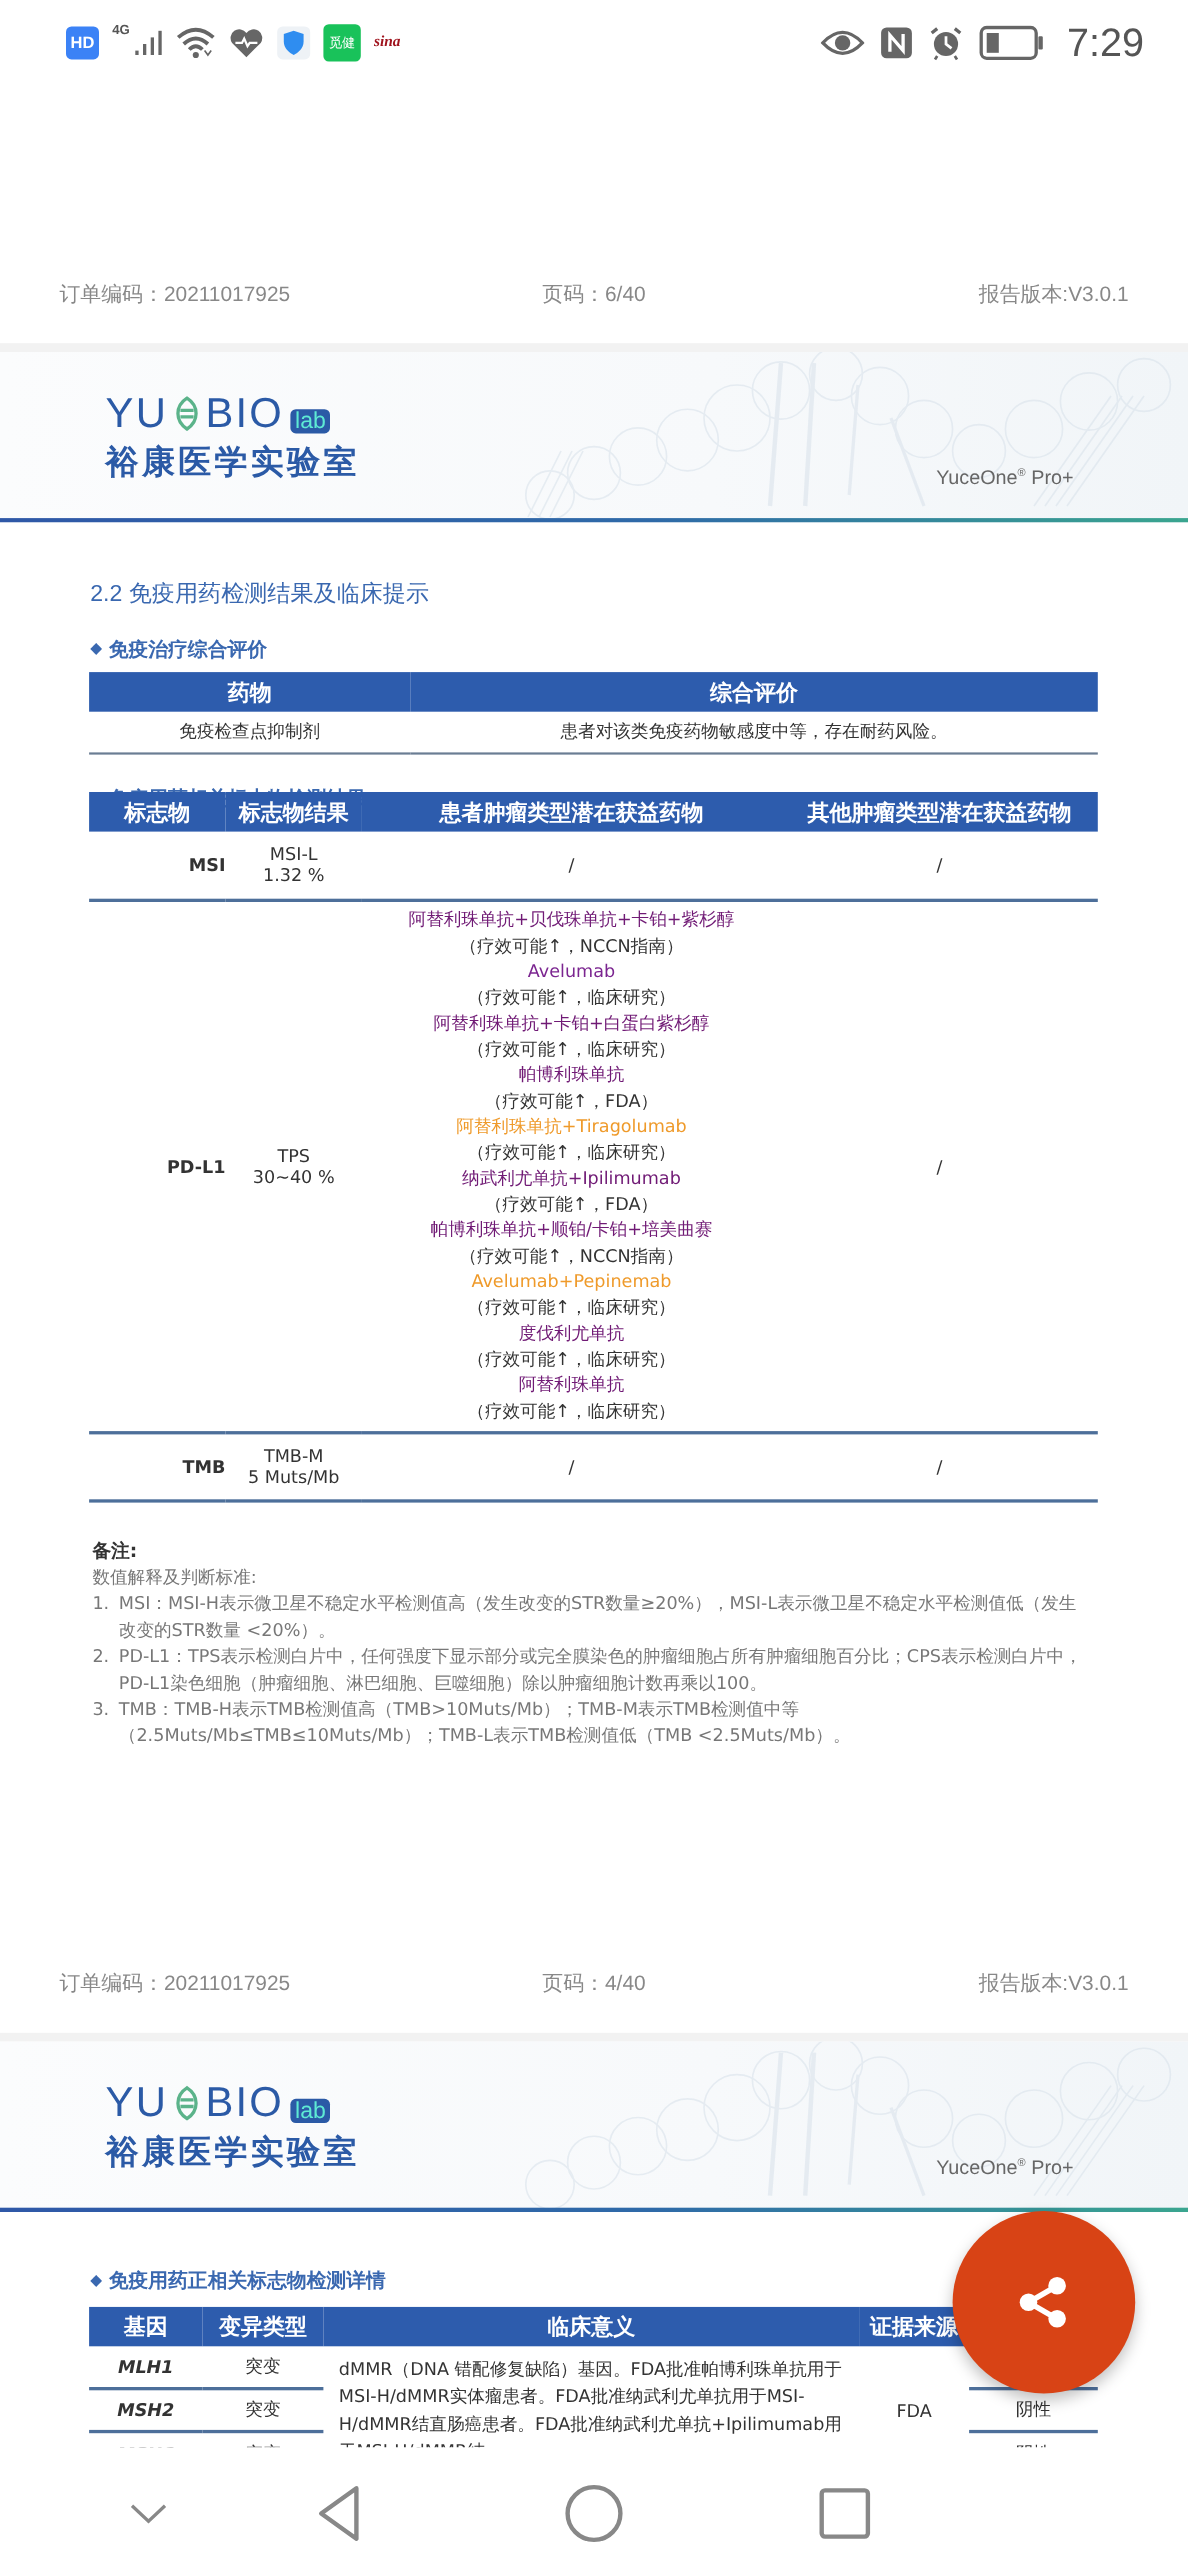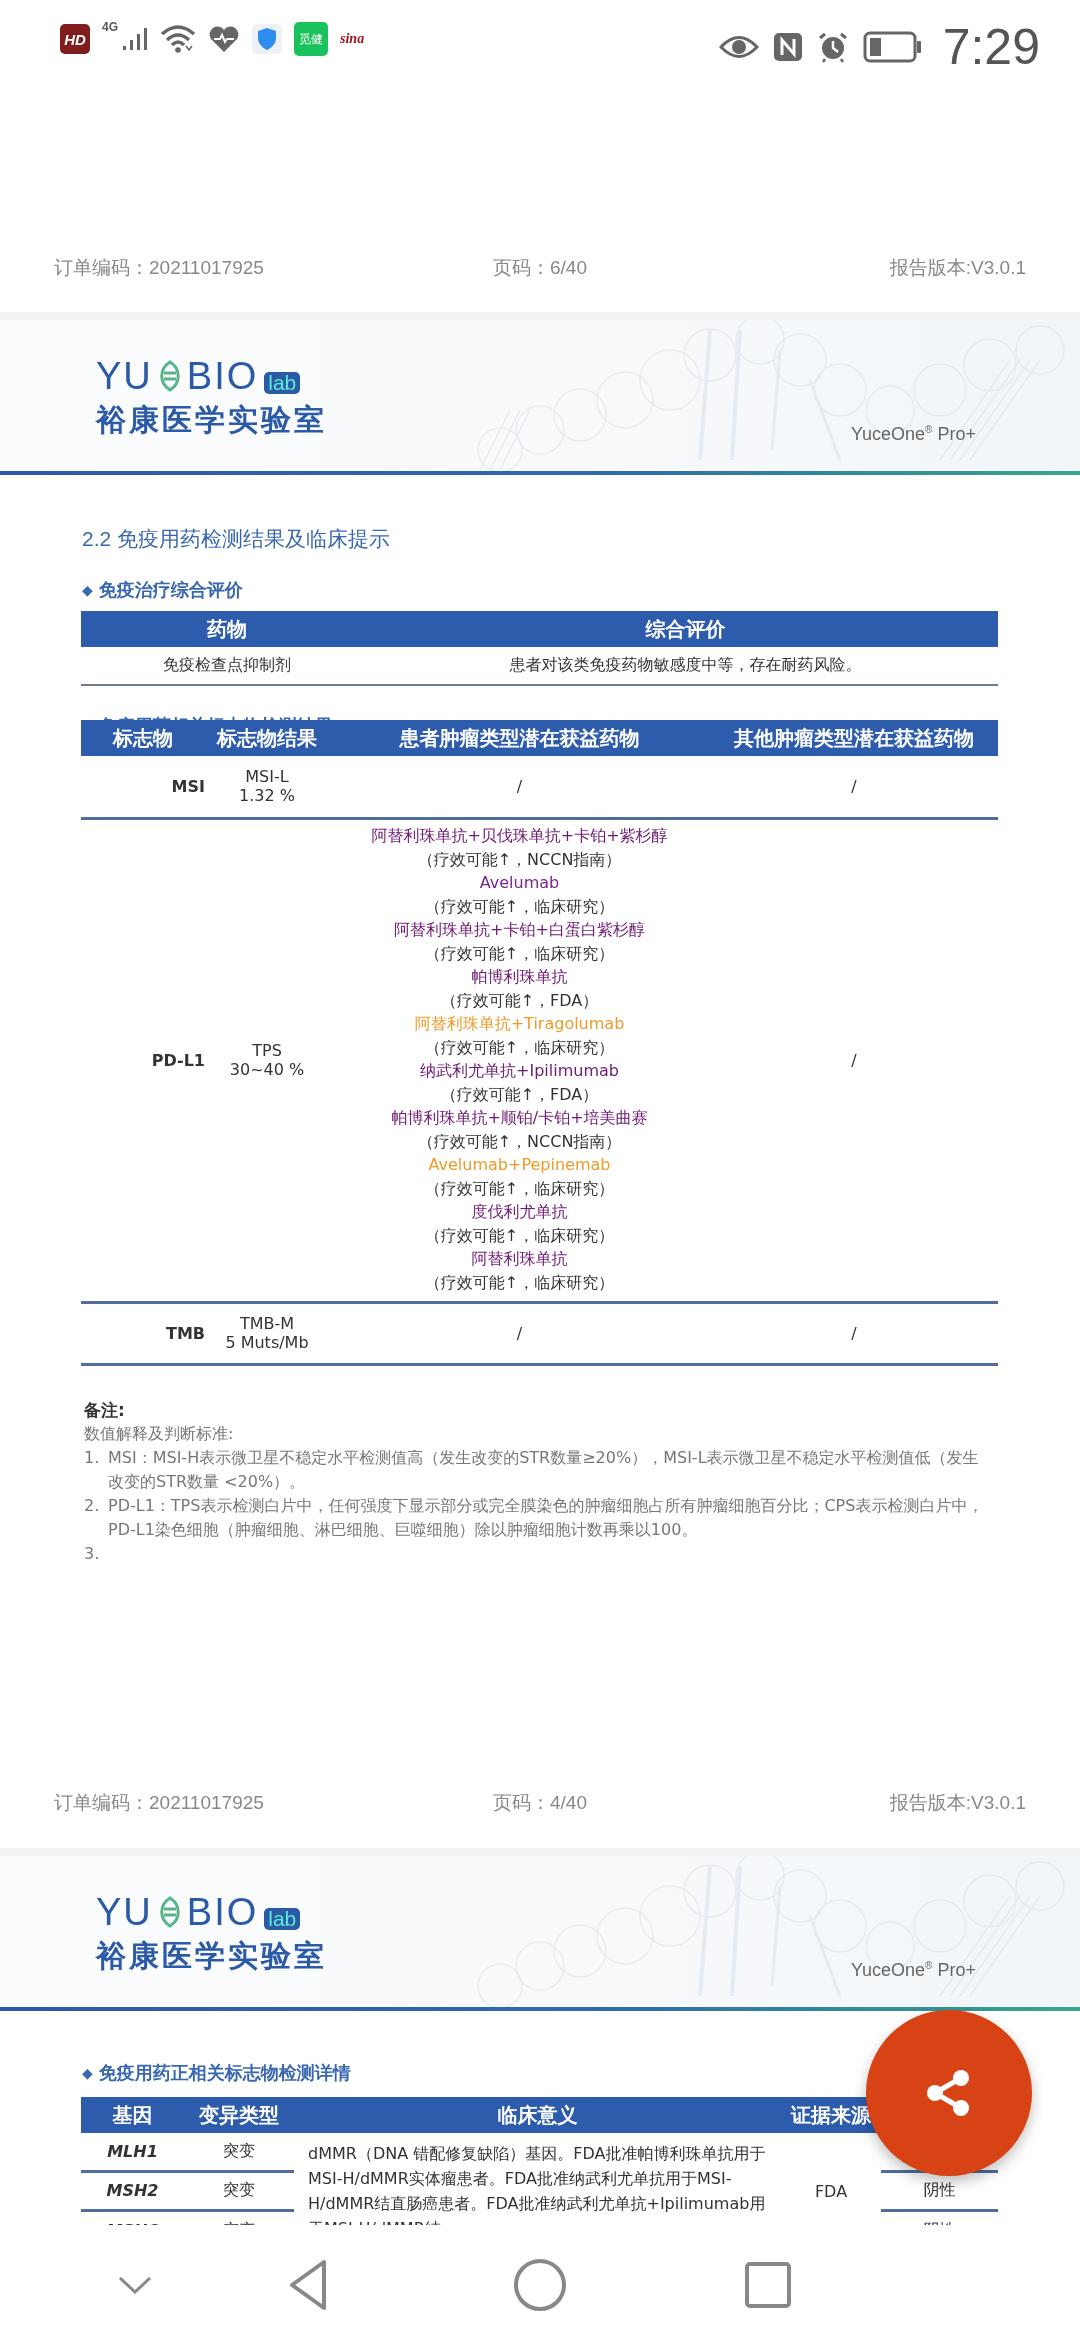--- a/index.html
+++ b/index.html
@@ -3,26 +3,26 @@
 <meta charset="utf-8">
 <style>
   * { box-sizing: border-box; margin: 0; padding: 0; }
   html, body { width: 1080px; height: 2340px; overflow: hidden; background: #ffffff; }
   body { font-family: "DejaVu Sans", "Liberation Sans", sans-serif; color: #333; position: relative; }
 
   
   .status-bar { position: absolute; top: 0; left: 0; width: 1080px; height: 80px; background: #fff; }
   .sb-left { position: absolute; left: 60px; top: 22px; display: flex; align-items: center; gap: 12px; }
   .sb-right { position: absolute; right: 40px; top: 18px; display: flex; align-items: center; gap: 14px; }
-  .hd-badge { width: 30px; height: 30px; background: #7f1d1d; color: #fff; border-radius: 5px; font-size: 15px; font-weight: bold; display: flex; align-items: center; justify-content: center; font-family: "Liberation Sans", sans-serif; font-style: italic; }
+  .hd-badge { width: 30px; height: 30px; background: #3b82f6; color: #fff; border-radius: 5px; font-size: 15px; font-weight: bold; display: flex; align-items: center; justify-content: center; font-family: "Liberation Sans", sans-serif; }
   .net-4g { font-size: 12px; font-weight: bold; color: #555; align-self: flex-start; margin-top: -2px; font-family: "Liberation Sans", sans-serif;}
   .app-shield { width: 30px; height: 30px; background: #eef2f6; border-radius: 5px; display: flex; align-items: center; justify-content: center; }
   .app-green { width: 34px; height: 34px; background: #19c25a; border-radius: 5px; color: #fff; font-size: 12px; display: flex; align-items: center; justify-content: center; }
   .app-sina { font-size: 14px; font-style: italic; font-weight: bold; color: #a0141e; font-family: "Liberation Serif", serif; }
-  .clock { font-size: 50px; color: #555; font-family: "Liberation Sans", sans-serif; margin-left: 6px; }
+  .clock { font-size: 36px; color: #555; font-family: "Liberation Sans", sans-serif; margin-left: 6px; }
 
   
   .page-meta { position: absolute; left: 0; width: 1080px; height: 60px; display: flex; align-items: center; justify-content: space-between; padding: 0 54px; font-size: 19px; color: #888; font-family: "Liberation Sans", sans-serif; }
   .page-meta span { flex: 1; }
   .page-meta .center { text-align: center; }
   .page-meta .right { text-align: right; }
 
   .page-gap { position: absolute; left: 0; width: 1080px; height: 8px; background: #f2f2f2; }
 
   
@@ -280,21 +280,21 @@
     </tr>
   </tbody>
 </table>
 
 <div class="remarks" style="top:1398px">
   <div class="title">备注:</div>
   <div>数值解释及判断标准:</div>
   <ol>
     <li><span class="num">1.</span><span>MSI：MSI-H表示微卫星不稳定水平检测值高（发生改变的STR数量≥20%），MSI-L表示微卫星不稳定水平检测值低（发生改变的STR数量 &lt;20%）。</span></li>
     <li><span class="num">2.</span><span>PD-L1：TPS表示检测白片中，任何强度下显示部分或完全膜染色的肿瘤细胞占所有肿瘤细胞百分比；CPS表示检测白片中，PD-L1染色细胞（肿瘤细胞、淋巴细胞、巨噬细胞）除以肿瘤细胞计数再乘以100。</span></li>
-    <li><span class="num">3.</span></li>
+    <li><span class="num">3.</span><span>TMB：TMB-H表示TMB检测值高（TMB&gt;10Muts/Mb）；TMB-M表示TMB检测值中等（2.5Muts/Mb≤TMB≤10Muts/Mb）；TMB-L表示TMB检测值低（TMB &lt;2.5Muts/Mb）。</span></li>
   </ol>
 </div>
 
 <div class="page-meta" style="top:1773px">
   <span>订单编码：20211017925</span>
   <span class="center">页码：4/40</span>
   <span class="right">报告版本:V3.0.1</span>
 </div>
 <div class="page-gap" style="top:1848px"></div>
 

